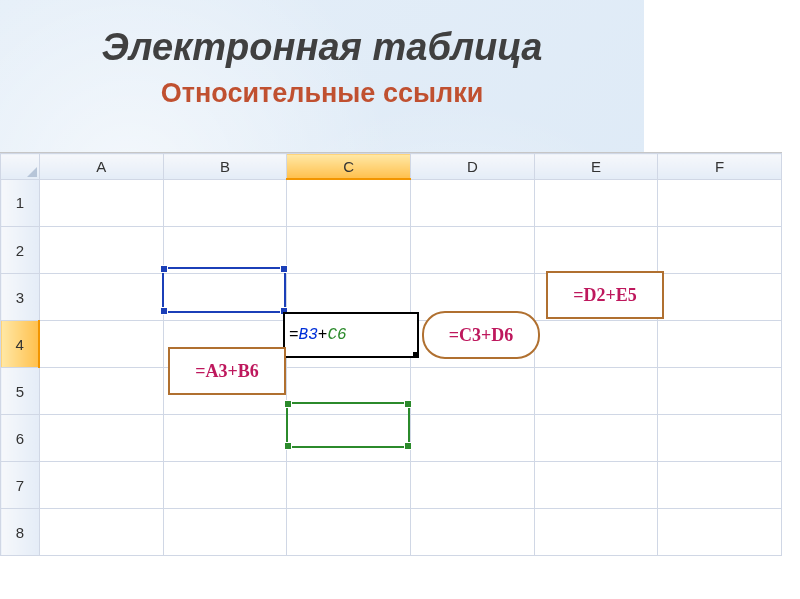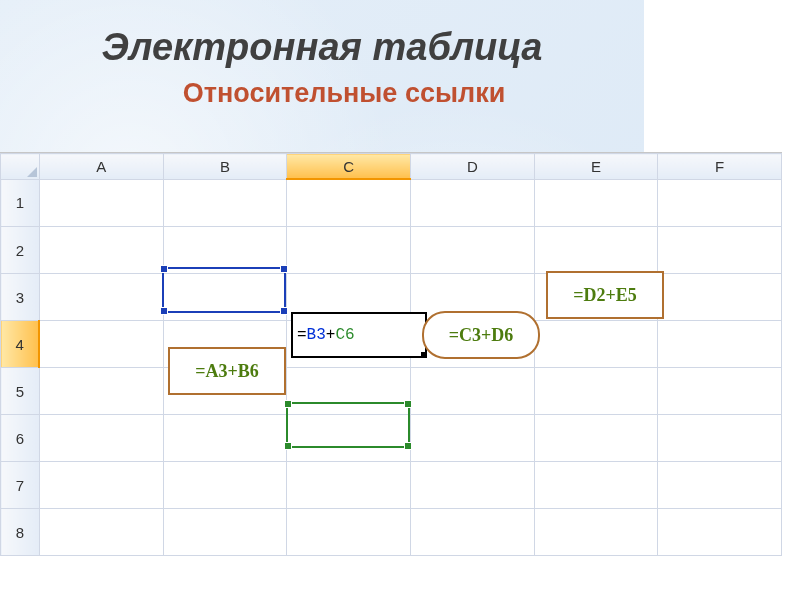--- a/index.html
+++ b/index.html
@@ -8,41 +8,41 @@
     background:#e8f0f8;
     background-image:
       radial-gradient(circle at 20% 30%, rgba(255,255,255,.6) 0, transparent 40%),
       radial-gradient(circle at 70% 60%, rgba(255,255,255,.5) 0, transparent 45%),
       radial-gradient(circle at 40% 80%, rgba(255,255,255,.4) 0, transparent 35%),
       linear-gradient(135deg,#e4eef8,#dce9f6);
   }
   .title{position:absolute;top:26px;left:0;width:100%;text-align:center;
     font-size:38px;font-style:italic;font-weight:bold;color:#404040;}
   .subtitle{position:absolute;top:78px;left:0;width:100%;text-align:center;
-    font-size:27px;font-weight:bold;color:#c05030;padding-left:22px;}
+    font-size:27px;font-weight:bold;color:#c05030;}
   .sheet{position:absolute;left:0;top:152px;width:782px;height:447px;
     background:#fff;border-top:1px solid #c6c6c6;}
   .sheet table{border-collapse:collapse;width:100%;}
   .sheet td,.sheet th{border:1px solid #d0d7e5;}
   .colhead th{background:linear-gradient(#f6f8fb,#e4ecf7);height:22px;
     font-weight:normal;font-size:15px;color:#333;text-align:center;}
   .colhead th.sel{background:linear-gradient(#ffe8a6,#ffc04d);border-bottom:2px solid #f29500;}
   .rowhead{background:linear-gradient(90deg,#f6f8fb,#e4ecf7);width:36px;
     font-weight:normal;font-size:15px;color:#333;text-align:center;}
   .rowhead.sel{background:linear-gradient(90deg,#ffe8a6,#ffc04d);border-right:2px solid #f29500;}
   .corner{background:linear-gradient(135deg,#f6f8fb,#e4ecf7);width:36px;height:22px;position:relative;}
   .corner::after{content:"";position:absolute;right:2px;bottom:2px;width:0;height:0;
     border-left:10px solid transparent;border-bottom:10px solid #b7c5d8;}
   .cell{height:44px;width:124px;}
   .formula-ref{font-family:"Courier New",monospace;font-size:16px;}
   .ref-b{color:#0030d8;}
   .ref-c{color:#2b8a2b;}
   
   .ov{position:absolute;border:2px solid;background:#fff;
-    font-family:Verdana;font-size:18px;font-weight:bold;color:#4d7c0f;
+    font-family:Verdana;font-size:18px;font-weight:bold;color:#be185d;
     display:flex;align-items:center;justify-content:center;text-align:center;line-height:1.05;}
   .ov .inner{padding:2px 4px;}
   .sel-box{position:absolute;border:2px solid;}
   .handle{position:absolute;width:6px;height:6px;border:1px solid #fff;}
   .h-blue{background:#1b3fb8;}
   .h-green{background:#2b8a2b;}
   .editcell{position:absolute;border:2px solid #000;background:#fff;
     font-family:"Courier New",monospace;font-size:18px;padding-left:4px;
     display:flex;align-items:center;}
   .editcell::after{content:"";position:absolute;right:-2px;bottom:-2px;
@@ -149,21 +149,21 @@
       <div class="handle h-blue" style="right:-4px;bottom:-4px"></div>
     </div>
 
     <div class="sel-box" style="left:286px;top:249px;width:120px;height:42px;border-color:#2b8a2b;">
       <div class="handle h-green" style="left:-4px;top:-4px"></div>
       <div class="handle h-green" style="right:-4px;top:-4px"></div>
       <div class="handle h-green" style="left:-4px;bottom:-4px"></div>
       <div class="handle h-green" style="right:-4px;bottom:-4px"></div>
     </div>
 
-    <div class="editcell" style="left:291px;top:159px;width:128px;height:42px;">
+    <div class="editcell" style="left:283px;top:159px;width:128px;height:42px;font-style:italic;">
       <span class="formula-ref">
         <span>=</span><span class="ref-b">B3</span><span>+</span><span class="ref-c">C6</span>
       </span>
     </div>
 
     <div class="ov" style="left:168px;top:158px;width:114px;height:44px;border-color:#b07030;margin-top:36px;">
       <span class="inner">=A3+B6</span>
     </div>
     <div class="ov" style="left:422px;top:158px;width:114px;height:44px;border-color:#b07030;border-radius:23px;">
       <span class="inner">=C3+D6</span>

